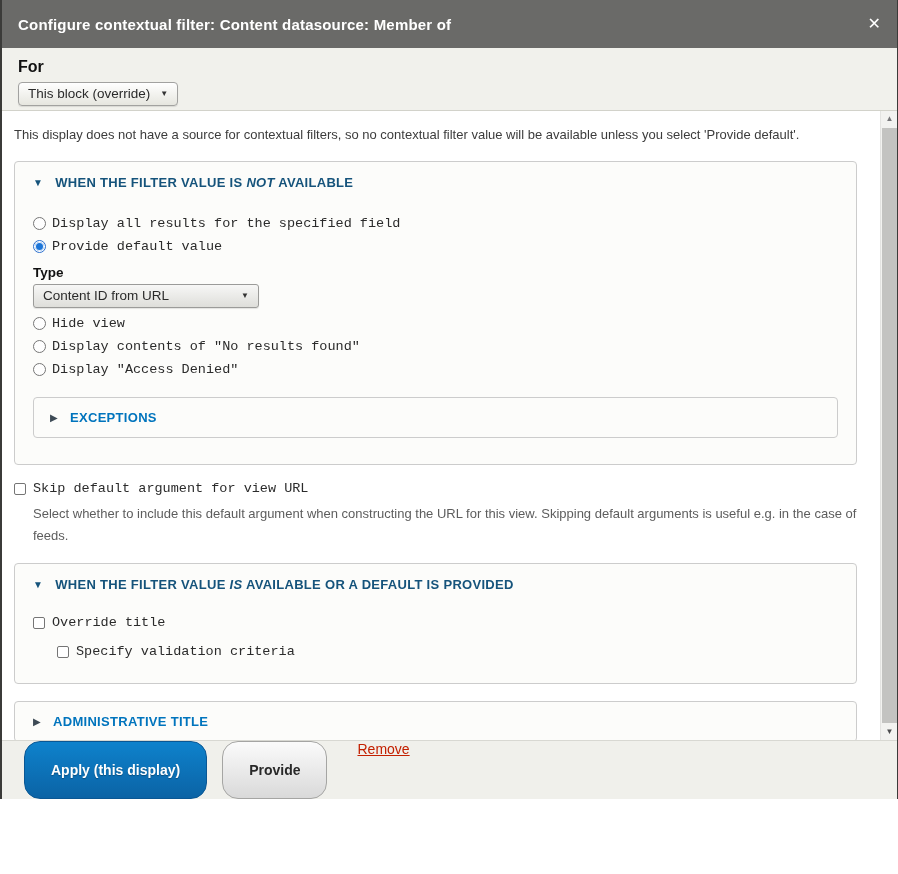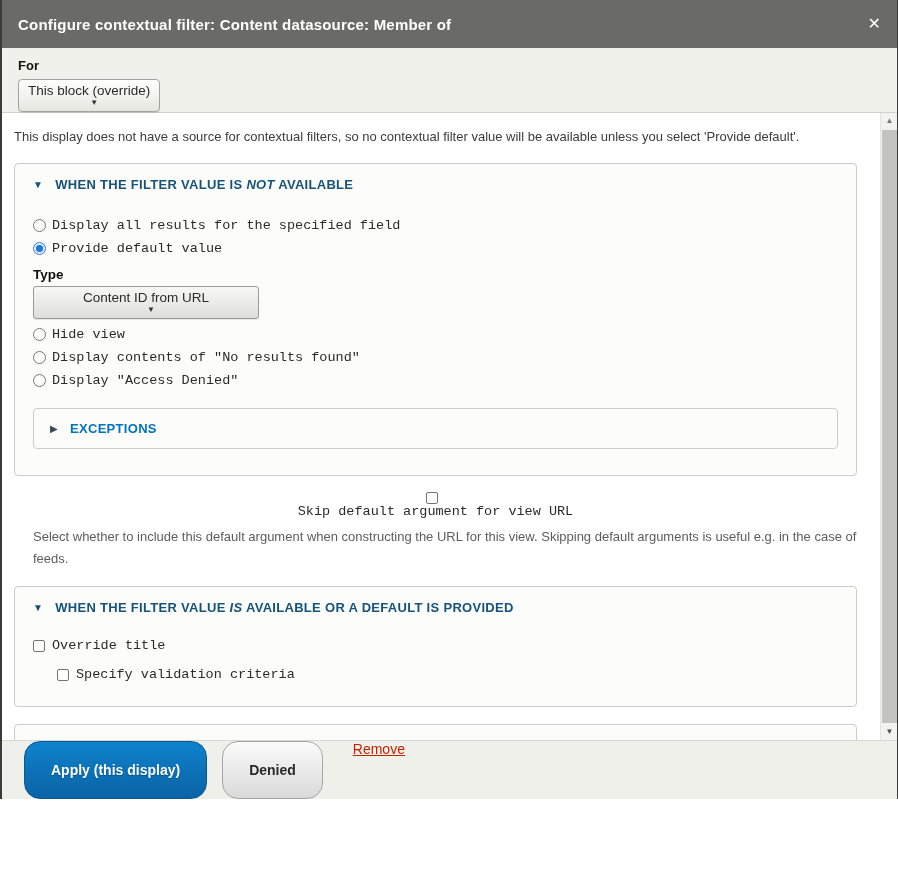--- a/index.html
+++ b/index.html
@@ -32,31 +32,30 @@
     color: #fff; cursor: pointer;
     line-height: 1;
   }
   
   .for-section {
     flex: 0 0 63px;
     background: #f1f1ec;
     border-bottom: 1px solid #d2d2ca;
     padding: 10px 16px 0 16px;
   }
-  .for-label { font-weight: bold; font-size: 13px; color: #111; margin-bottom: 6px; }
+  .for-label { font-weight: bold; font-size: 16px; color: #111; margin-bottom: 6px; }
   .select-box {
     display: inline-flex; align-items: center;
     border: 1px solid #a2a2a0;
     border-radius: 4px;
     background: linear-gradient(#ffffff, #e6e6df);
     box-shadow: 0 1px 1px rgba(0,0,0,.1);
     padding: 3px 9px 4px 9px;
     font-size: 13.5px; color: #2b2b2b;
     cursor: pointer;
-    flex-direction: column;
   }
   .select-box .sel-arrow { font-size: 8px; color: #333; margin-left: 10px; }
   
   .scroll-body {
     flex: 1 1 auto;
     background: #fff;
     position: relative;
     overflow: hidden;
     padding: 6px 40px 0 12px;
   }
@@ -123,21 +122,21 @@
     border-color: #9b9b99;
     border-radius: 3px;
   }
   .inner-fieldset {
     margin-top: 20px;
     border: 1px solid #cccccc;
     border-radius: 4px;
     background: #fcfcfa;
     padding: 12px 16px;
   }
-  .skip-row { margin-top: 16px; flex-direction: column; }
+  .skip-row { margin-top: 16px; }
   .skip-desc {
     margin: 7px 0 0 19px;
     color: #5d5d5d;
     font-size: 13px;
     line-height: 1.65;
     max-width: 835px;
   }
   .avail-fieldset { padding-bottom: 24px; }
   .cb-row-1 { margin-top: 23px; }
   .cb-row-2 { margin-top: 14px; padding-left: 24px; }
@@ -298,17 +297,17 @@
       </div>
       <div class="sb-thumb"></div>
       <div class="sb-btn sb-down">
         <span class="sb-arrow">▼</span>
       </div>
     </div>
   </div>
 
   <div class="dialog-footer">
     <button class="btn btn-primary">Apply (this display)</button>
-    <button class="btn btn-cancel">Denied</button>
+    <button class="btn btn-cancel">Provide</button>
     <a class="remove-link">Remove</a>
   </div>
 
 </div>
 
 </body></html>

